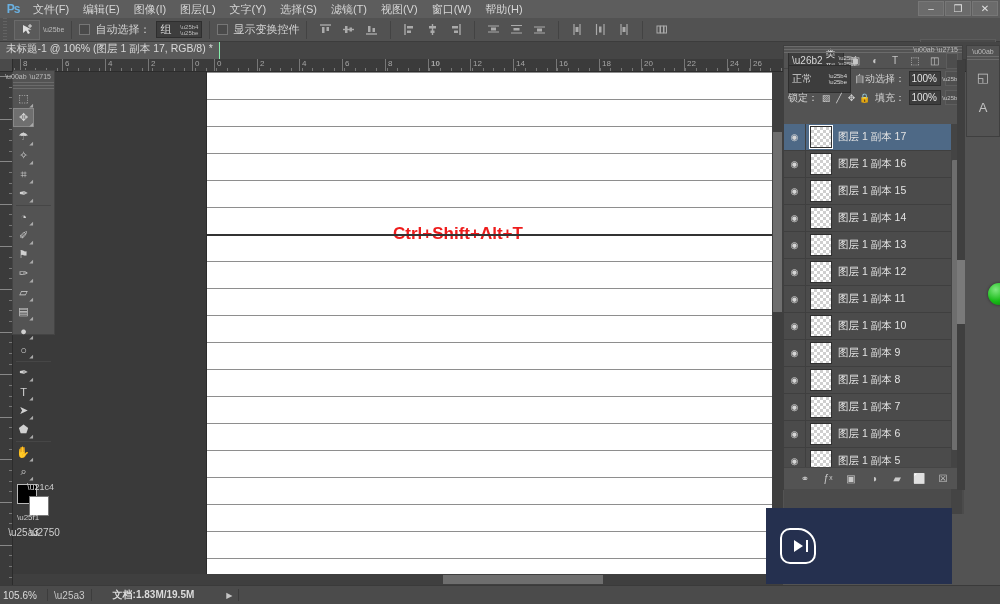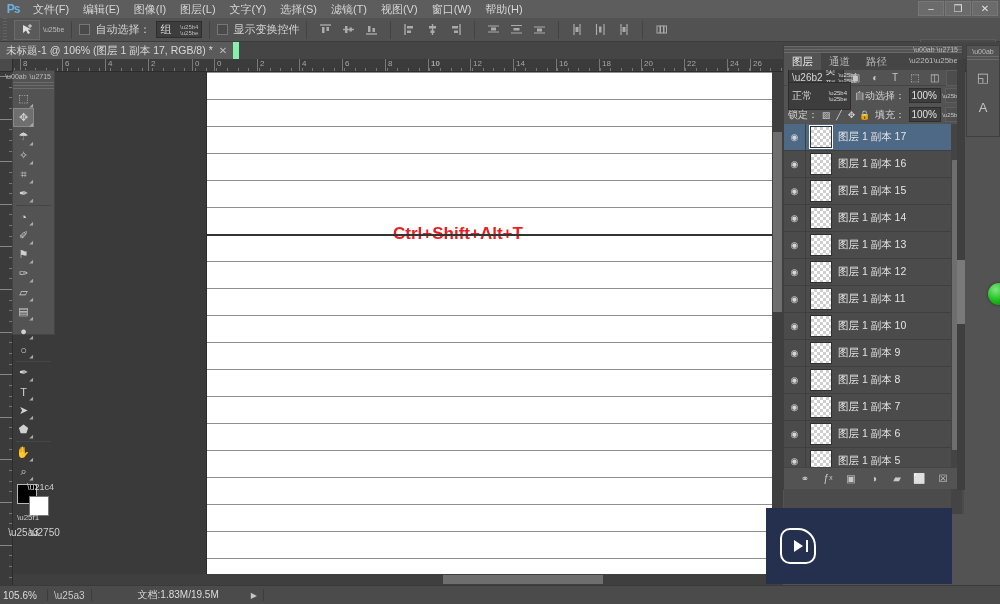--- a/index.html
+++ b/index.html
@@ -78,22 +78,22 @@
 
   
   #doctabbar {
     position: absolute; left: 0; top: 42px; width: 1000px; height: 17px;
     background: #454545;
   }
   #doctab {
     position: absolute; left: 0; top: 0; height: 17px;
     background: #5b5b5b; padding: 0 6px;
     display: flex; align-items: center; gap: 6px;
-    border-right: 6px solid #86efac;
-    font-size: 10.5px; color: #d8d8d8; white-space: nowrap;
+    border-right: 1px solid #86efac;
+    font-size: 10.5px; color: #d8d8d8; white-space: nowrap; flex-direction: column;
   }
   #doctab .close { font-size: 10px; color: #bbb; }
 
   
   #toolbox {
     position: absolute; left: 12px; top: 70px; width: 43px; height: 265px;
     background: #535353; border: 1px solid #444;
   }
   #tb-head {
     height: 11px; display: flex; align-items: center; justify-content: flex-end;
@@ -350,21 +350,21 @@
   
   #statusbar {
     position: absolute; left: 0; bottom: 0; width: 1000px; height: 19px;
     background: #4b4b4b; border-top: 1px solid #3a3a3a;
     display: flex; align-items: center; gap: 6px; padding-left: 3px;
   }
   #zoom-field {
     font-size: 10px; color: #dcdcdc; min-width: 38px;
   }
   .sb-sep { width: 1px; height: 12px; background: #3c3c3c; }
-  #sb-doc { font-size: 10px; color: #dcdcdc; margin-left: 40px; }
+  #sb-doc { font-size: 10px; color: #dcdcdc; margin-left: 15px; font-weight: bold; }
   #sb-arrow { font-size: 8px; color: #c5c5c5; margin-left: 26px; }
   #hscroll {
     position: absolute; left: 13px; bottom: 19px; width: 770px; height: 11px;
     background: #3f3f3f;
   }
   #hscroll-thumb {
     position: absolute; left: 430px; top: 1px; width: 160px; height: 9px; background: #6e6e6e;
   }
   #vscroll {
     position: absolute; left: 772px; top: 72px; width: 11px; height: 513px;
@@ -813,26 +813,20 @@
     <div class="tb-mode">\u25a3</div>
     <div class="tb-mode">\u2750</div>
   </div>
 </div>
 
 <div id="panel-dock">
   <div id="pd-grip">
     <span class="dots">\u00ab \u2715</span>
   </div>
 
-  <div id="panel-tabs">
-    <div class="ptab active">图层</div>
-    <div class="ptab">通道</div>
-    <div class="ptab">路径</div>
-    <div id="ptabs-menu">\u2261\u25be</div>
-  </div>
 
   <div id="filter-row">
     <div id="kind-select">
       <span>\u26b2</span>
       <span>类型</span>
       <span class="arrows">\u25b4<br>\u25be</span>
     </div>
     <div class="fbtn">▣</div>
     <div class="fbtn">◐</div>
     <div class="fbtn">T</div>

